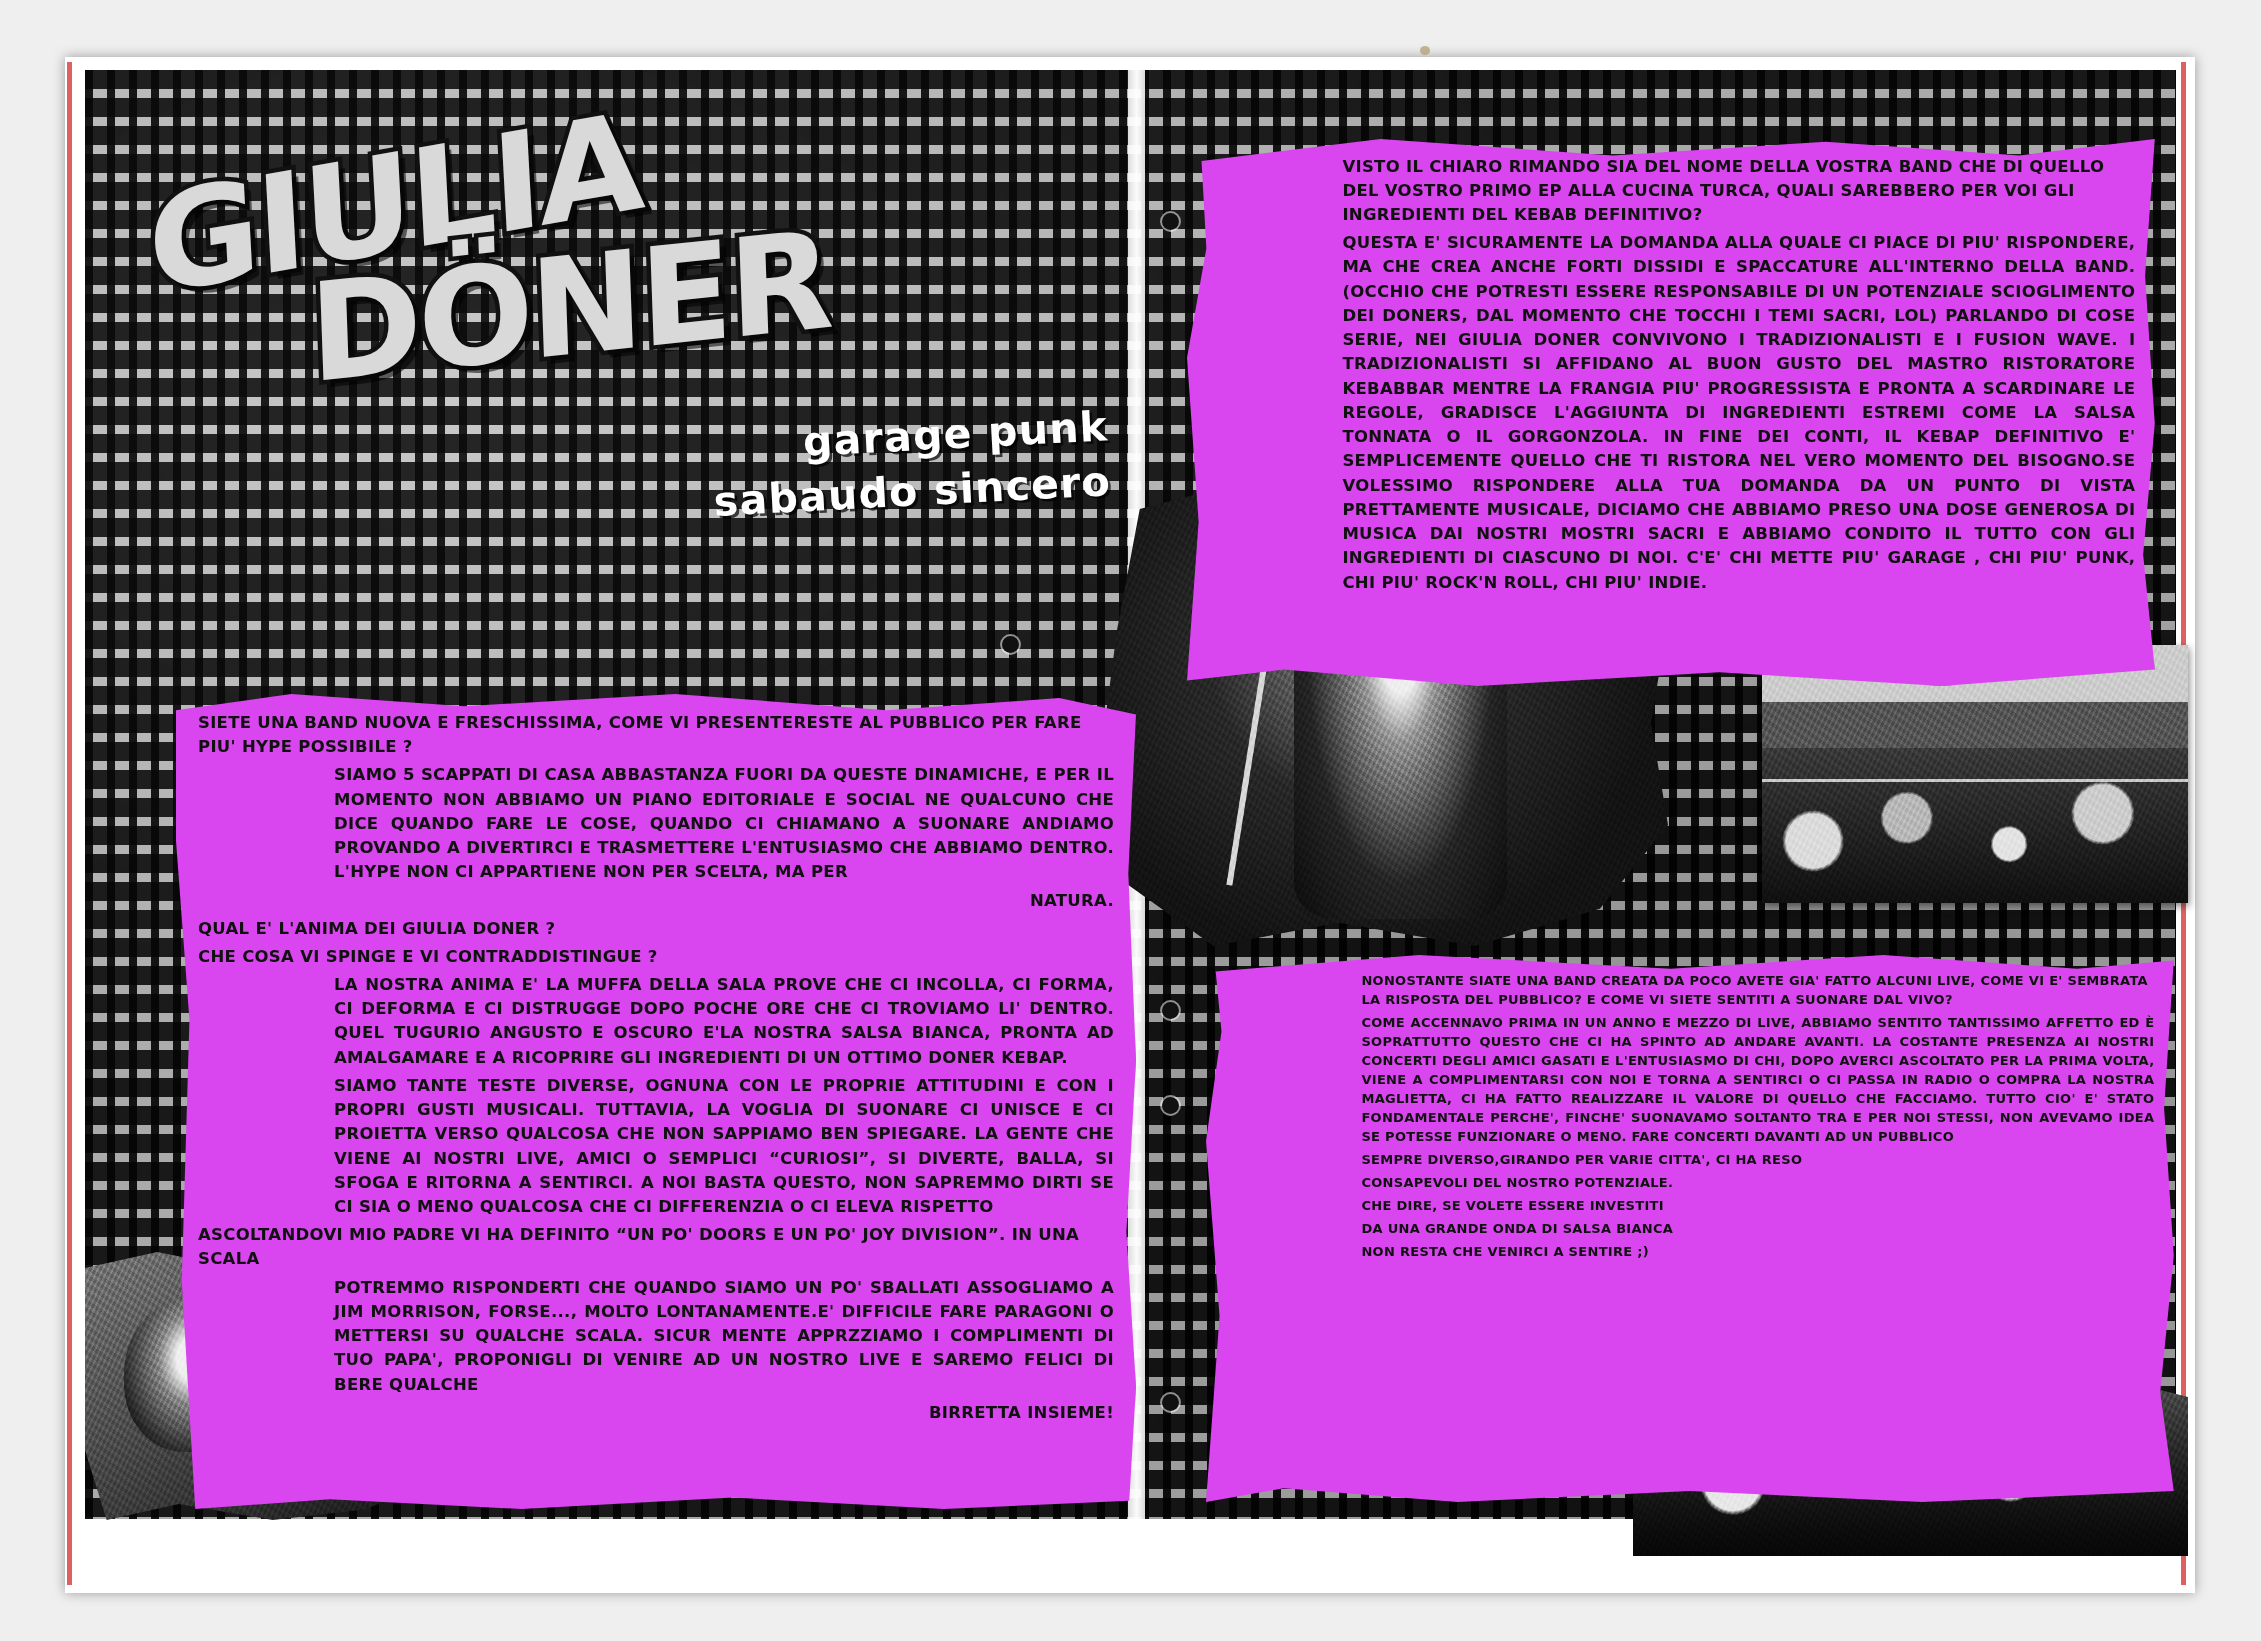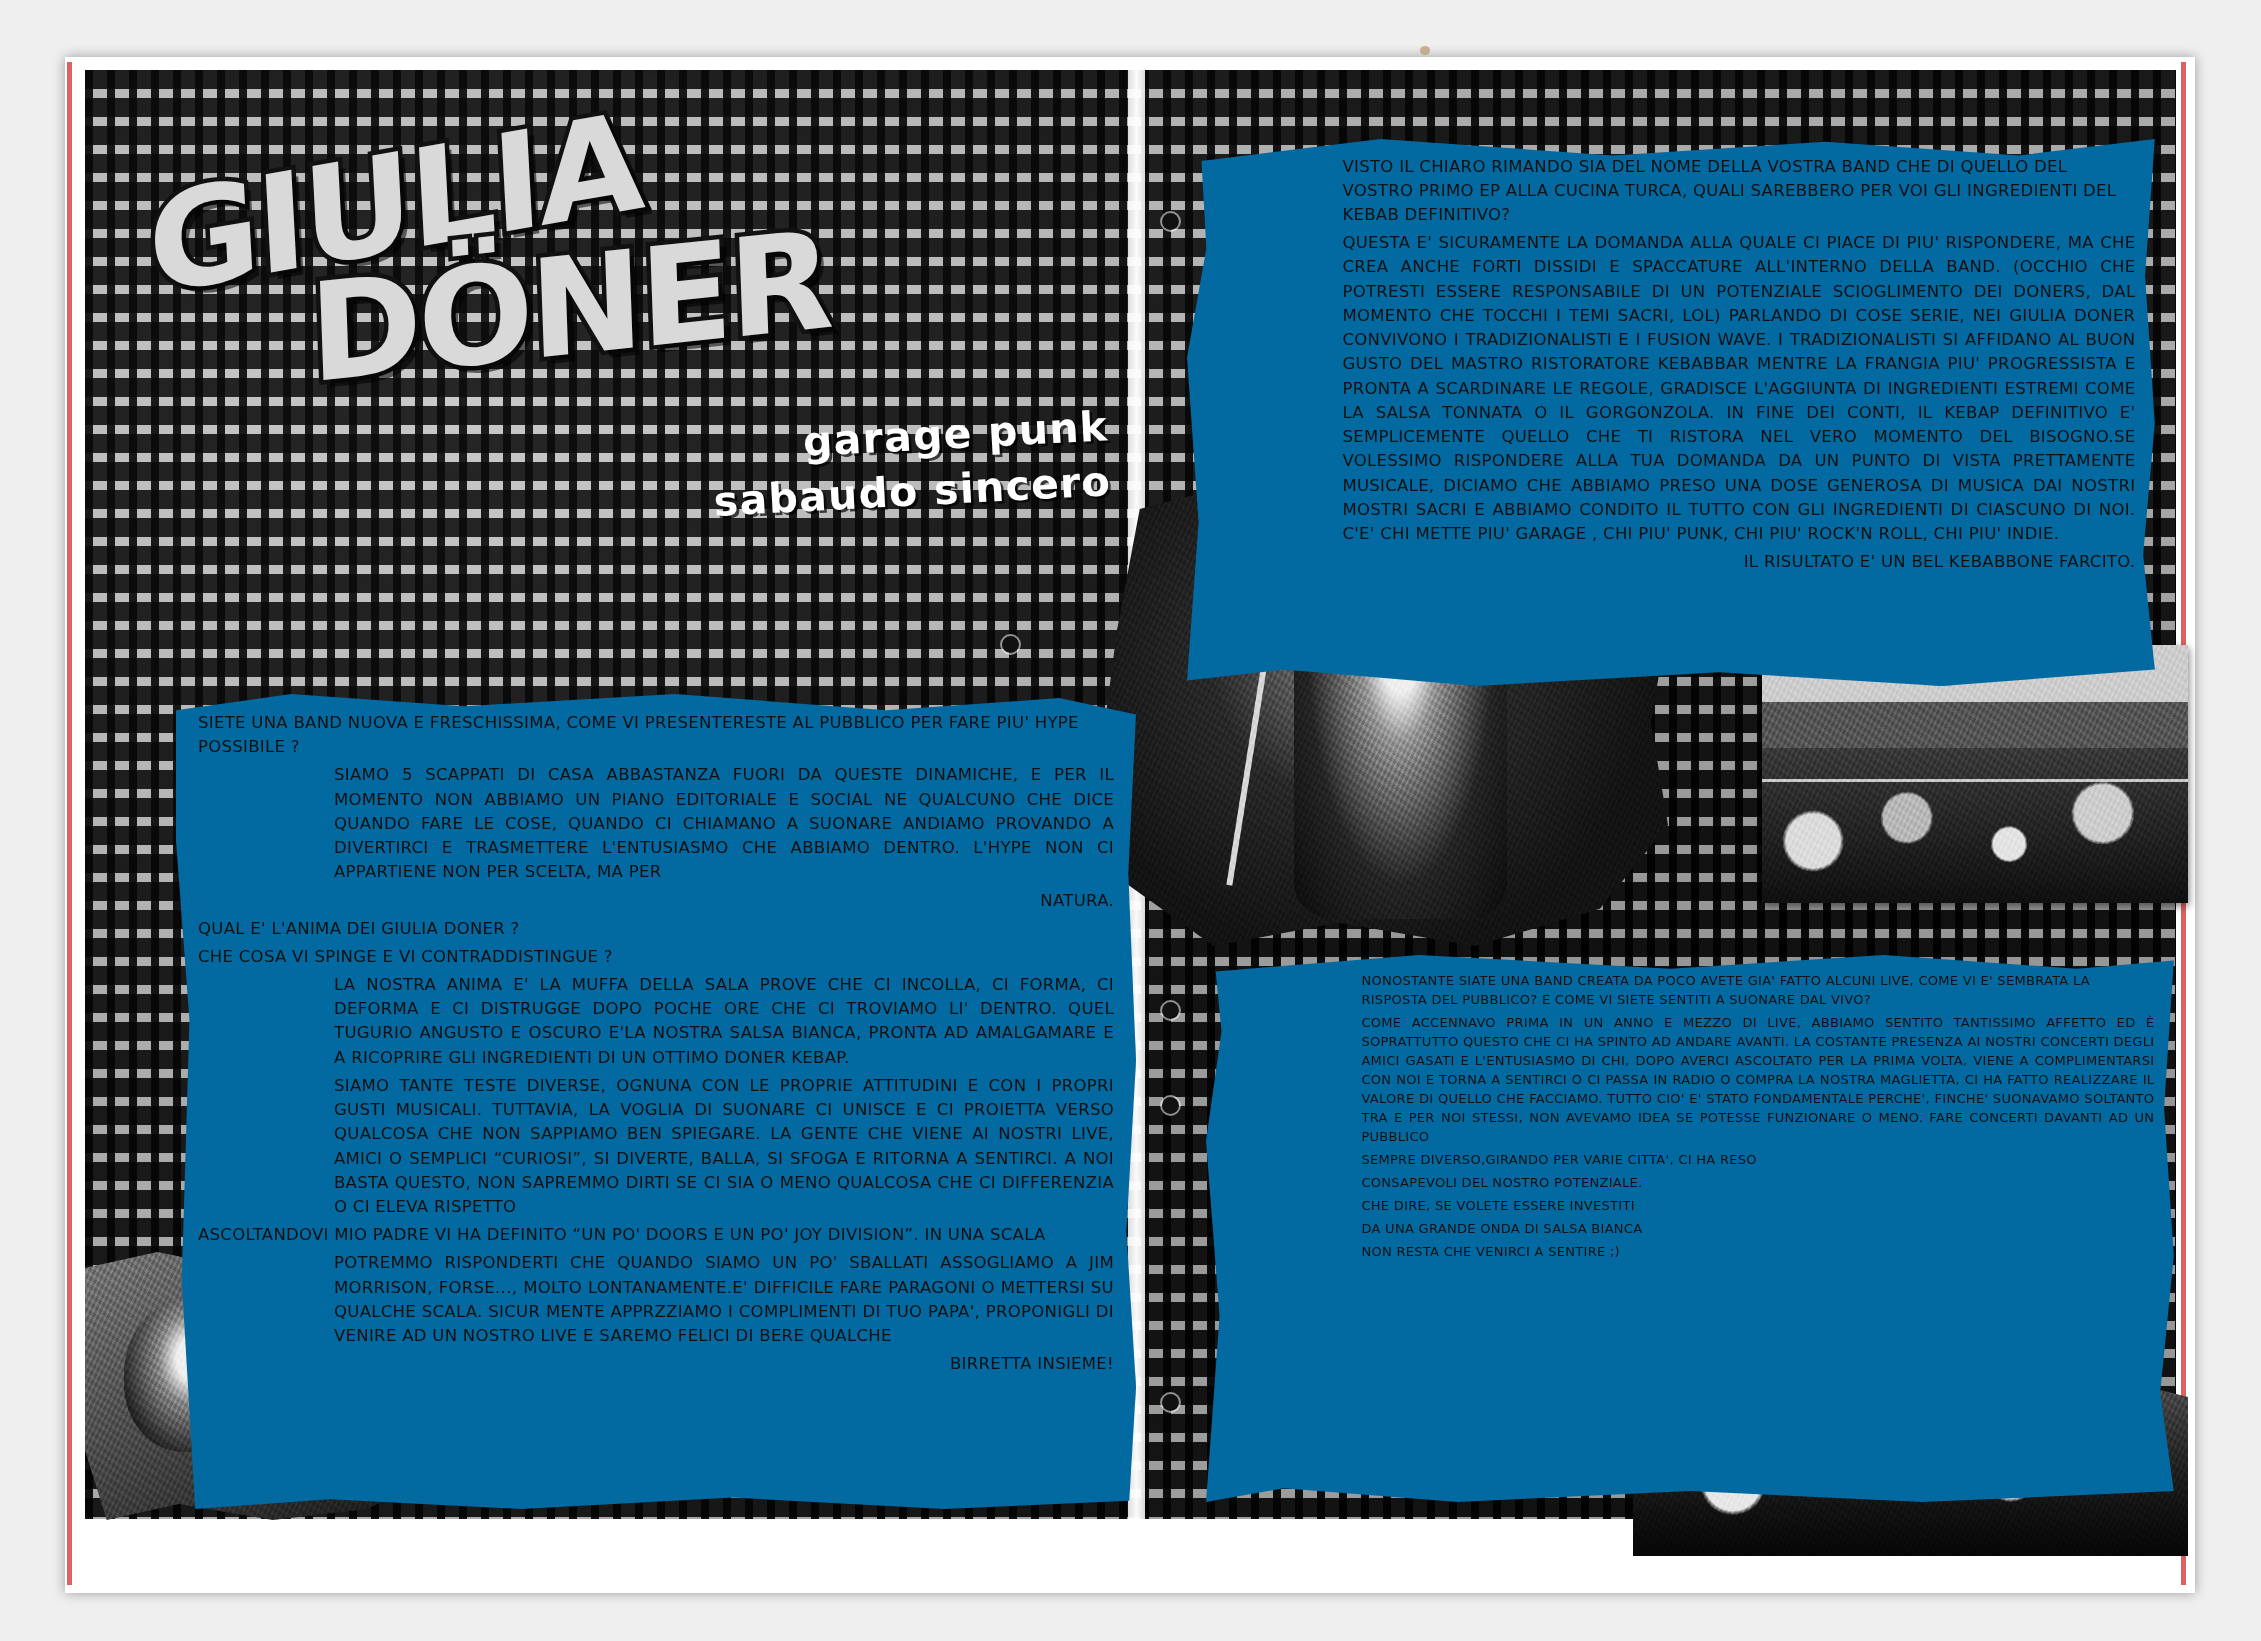--- a/index.html
+++ b/index.html
@@ -115,23 +115,23 @@
     font-weight: 700;
     text-align: right;
     text-shadow: 2.6px 2.6px 0 rgba(0,0,0,.7);
     transform: rotate(-3deg);
   }
   .tagline .l2 { display: block; }
 
   
   .scrap {
     position: absolute;
-    background: #0369a1;
+    background: #d946ef;
     color: #111;
-    font-weight: 400;
+    font-weight: 700;
     letter-spacing: 0.3px;
     box-shadow: 1.9px 3.2px 6.5px rgba(0,0,0,.45);
   }
   .scrap p { margin: 0 0 3.9px 0; }
   .q { }
   .a { text-indent: 0; }
   .indent { padding-left: 136px; }
   .rt { text-align: right; }
   .jst { text-align: justify; }
 
@@ -371,21 +371,20 @@
     <p class="a indent jst">LA NOSTRA ANIMA E' LA MUFFA DELLA SALA PROVE CHE CI INCOLLA, CI FORMA, CI DEFORMA E CI DISTRUGGE DOPO POCHE ORE CHE CI TROVIAMO LI' DENTRO. QUEL TUGURIO ANGUSTO E OSCURO E'LA NOSTRA SALSA BIANCA, PRONTA AD AMALGAMARE E A RICOPRIRE GLI INGREDIENTI DI UN OTTIMO DONER KEBAP.</p>
     <p class="a indent jst">SIAMO TANTE TESTE DIVERSE, OGNUNA CON LE PROPRIE ATTITUDINI E CON I PROPRI GUSTI MUSICALI. TUTTAVIA, LA VOGLIA DI SUONARE CI UNISCE E CI PROIETTA VERSO QUALCOSA CHE NON SAPPIAMO BEN SPIEGARE. LA GENTE CHE VIENE AI NOSTRI LIVE, AMICI O SEMPLICI “CURIOSI”, SI DIVERTE, BALLA, SI SFOGA E RITORNA A SENTIRCI. A NOI BASTA QUESTO, NON SAPREMMO DIRTI SE CI SIA O MENO QUALCOSA CHE CI DIFFERENZIA O CI ELEVA RISPETTO</p>
     <p class="q">ASCOLTANDOVI MIO PADRE VI HA DEFINITO “UN PO' DOORS E UN PO' JOY DIVISION”. IN UNA SCALA</p>
     <p class="a indent jst">POTREMMO RISPONDERTI CHE QUANDO SIAMO UN PO' SBALLATI ASSOGLIAMO A JIM MORRISON, FORSE..., MOLTO LONTANAMENTE.E' DIFFICILE FARE PARAGONI O METTERSI SU QUALCHE SCALA. SICUR MENTE APPRZZIAMO I COMPLIMENTI DI TUO PAPA', PROPONIGLI DI VENIRE AD UN NOSTRO LIVE E SAREMO FELICI DI BERE QUALCHE</p>
     <p class="a rt">BIRRETTA INSIEME!</p>
   </div>
 
   <div class="scrap" id="right-top">
     <p class="q indent">VISTO IL CHIARO RIMANDO SIA DEL NOME DELLA VOSTRA BAND CHE DI QUELLO DEL VOSTRO PRIMO EP ALLA CUCINA TURCA, QUALI SAREBBERO PER VOI GLI INGREDIENTI DEL KEBAB DEFINITIVO?</p>
     <p class="a indent jst">QUESTA E' SICURAMENTE LA DOMANDA ALLA QUALE CI PIACE DI PIU' RISPONDERE, MA CHE CREA ANCHE FORTI DISSIDI E SPACCATURE ALL'INTERNO DELLA BAND. (OCCHIO CHE POTRESTI ESSERE RESPONSABILE DI UN POTENZIALE SCIOGLIMENTO DEI DONERS, DAL MOMENTO CHE TOCCHI I TEMI SACRI, LOL) PARLANDO DI COSE SERIE, NEI GIULIA DONER CONVIVONO I TRADIZIONALISTI E I FUSION WAVE. I TRADIZIONALISTI SI AFFIDANO AL BUON GUSTO DEL MASTRO RISTORATORE KEBABBAR MENTRE LA FRANGIA PIU' PROGRESSISTA E PRONTA A SCARDINARE LE REGOLE, GRADISCE L'AGGIUNTA DI INGREDIENTI ESTREMI COME LA SALSA TONNATA O IL GORGONZOLA. IN FINE DEI CONTI, IL KEBAP DEFINITIVO E' SEMPLICEMENTE QUELLO CHE TI RISTORA NEL VERO MOMENTO DEL BISOGNO.SE VOLESSIMO RISPONDERE ALLA TUA DOMANDA DA UN PUNTO DI VISTA PRETTAMENTE MUSICALE, DICIAMO CHE ABBIAMO PRESO UNA DOSE GENEROSA DI MUSICA DAI NOSTRI MOSTRI SACRI E ABBIAMO CONDITO IL TUTTO CON GLI INGREDIENTI DI CIASCUNO DI NOI. C'E' CHI METTE PIU' GARAGE , CHI PIU' PUNK, CHI PIU' ROCK'N ROLL, CHI PIU' INDIE.</p>
-    <p class="a rt">IL RISULTATO E' UN BEL KEBABBONE FARCITO.</p>
   </div>
 
   <div class="scrap" id="right-bottom">
     <p class="q indent">NONOSTANTE SIATE UNA BAND CREATA DA POCO AVETE GIA' FATTO ALCUNI LIVE, COME VI E' SEMBRATA LA RISPOSTA DEL PUBBLICO? E COME VI SIETE SENTITI A SUONARE DAL VIVO?</p>
     <p class="a indent jst">COME ACCENNAVO PRIMA IN UN ANNO E MEZZO DI LIVE, ABBIAMO SENTITO TANTISSIMO AFFETTO ED È SOPRATTUTTO QUESTO CHE CI HA SPINTO AD ANDARE AVANTI. LA COSTANTE PRESENZA AI NOSTRI CONCERTI DEGLI AMICI GASATI E L'ENTUSIASMO DI CHI, DOPO AVERCI ASCOLTATO PER LA PRIMA VOLTA, VIENE A COMPLIMENTARSI CON NOI E TORNA A SENTIRCI O CI PASSA IN RADIO O COMPRA LA NOSTRA MAGLIETTA, CI HA FATTO REALIZZARE IL VALORE DI QUELLO CHE FACCIAMO. TUTTO CIO' E' STATO FONDAMENTALE PERCHE', FINCHE' SUONAVAMO SOLTANTO TRA E PER NOI STESSI, NON AVEVAMO IDEA SE POTESSE FUNZIONARE O MENO. FARE CONCERTI DAVANTI AD UN PUBBLICO</p>
     <p class="a indent">SEMPRE DIVERSO,GIRANDO PER VARIE CITTA', CI HA RESO</p>
     <p class="a indent">CONSAPEVOLI DEL NOSTRO POTENZIALE.</p>
     <p class="a indent">CHE DIRE, SE VOLETE ESSERE INVESTITI</p>
     <p class="a indent">DA UNA GRANDE ONDA DI SALSA BIANCA</p>
     <p class="a indent">NON RESTA CHE VENIRCI A SENTIRE ;)</p>

